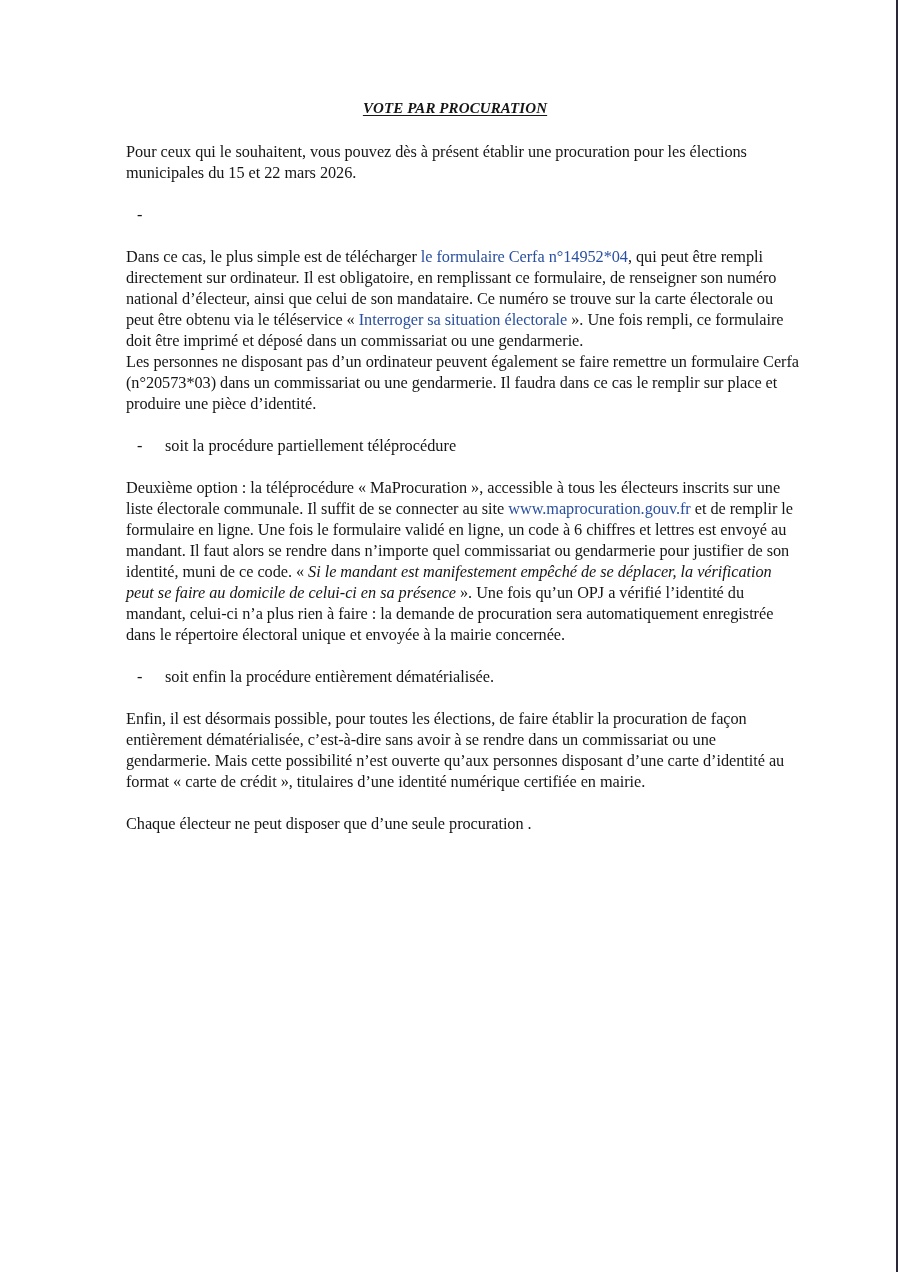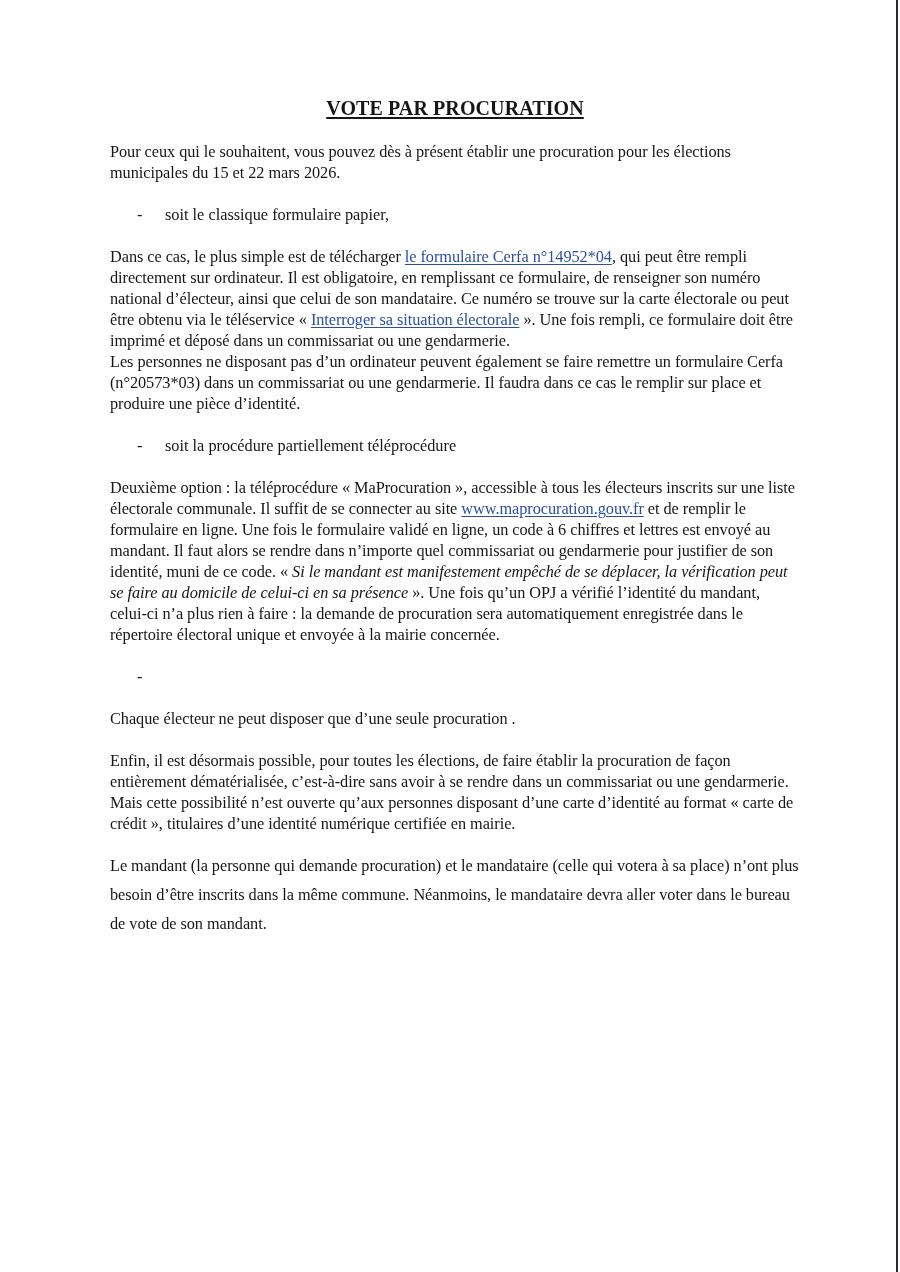--- a/index.html
+++ b/index.html
@@ -27,45 +27,45 @@
       position: absolute;
       left: 110px;
       top: 98px;
       width: 690px;
       font-size: 16.3px;
       line-height: 21px;
     }
     .title {
       text-align: center;
       font-weight: bold;
-      font-size: 20px;
+      font-size: 15px;
       text-decoration: underline;
       text-underline-offset: 2px;
       margin: 0 0 22px 0;
       letter-spacing: 0.1px;
+      font-style: italic;
     }
     p {
-      margin: 0 0 21px 0;
+      margin: 0 0 21px 16px;
       letter-spacing: -0.05px;
     }
     p.tight {
       margin-bottom: 0;
     }
     .bullet {
       display: flex;
       margin: 0 0 21px 0;
     }
     .bullet .dash {
       width: 55px;
       padding-left: 27px;
       box-sizing: border-box;
     }
     a.link {
       color: #2a4fa0;
-      text-decoration: underline;
       text-underline-offset: 2px;
       text-align: right;
     }
     em {
       font-style: italic;
     }
     .last {
       line-height: 29px;
       margin-top: -4px;
     }
@@ -76,35 +76,34 @@
 <div class="right-edge"></div>
 
 <div class="page">
   <div class="title">VOTE PAR PROCURATION</div>
 
   <p>Pour ceux qui le souhaitent, vous pouvez dès à présent établir une procuration pour les élections municipales du 15 et 22 mars 2026.</p>
 
 
   <div class="bullet">
     <span class="dash">-</span>
-    <span>soit le classique formulaire papier,</span>
   </div>
 
   <p class="tight"><span>Dans ce cas, le plus simple est de télécharger </span><a class="link">le formulaire Cerfa n°14952*04</a><span>, qui peut être rempli directement sur ordinateur. Il est obligatoire, en remplissant ce formulaire, de renseigner son numéro national d’électeur, ainsi que celui de son mandataire. Ce numéro se trouve sur la carte électorale ou peut être obtenu via le téléservice « </span><a class="link">Interroger sa situation électorale</a><span> ». Une fois rempli, ce formulaire doit être imprimé et déposé dans un commissariat ou une gendarmerie.</span></p>
   <p>Les personnes ne disposant pas d’un ordinateur peuvent également se faire remettre un formulaire Cerfa (n°20573*03) dans un commissariat ou une gendarmerie. Il faudra dans ce cas le remplir sur place et produire une pièce d’identité.</p>
 
   <div class="bullet">
     <span class="dash">-</span>
     <span>soit la procédure partiellement téléprocédure</span>
   </div>
 
   <p><span>Deuxième option : la téléprocédure « MaProcuration », accessible à tous les électeurs inscrits sur une liste électorale communale. Il suffit de se connecter au site </span><a class="link">www.maprocuration.gouv.fr</a><span> et de remplir le formulaire en ligne. Une fois le formulaire validé en ligne, un code à 6 chiffres et lettres est envoyé au mandant. Il faut alors se rendre dans n’importe quel commissariat ou gendarmerie pour justifier de son identité, muni de ce code. « </span><em>Si le mandant est manifestement empêché de se déplacer, la vérification peut se faire au domicile de celui-ci en sa présence</em><span> ». Une fois qu’un OPJ a vérifié l’identité du mandant, celui-ci n’a plus rien à faire : la demande de procuration sera automatiquement enregistrée dans le répertoire électoral unique et envoyée à la mairie concernée.</span></p>
 
   <div class="bullet">
     <span class="dash">-</span>
+    <span>soit enfin la procédure entièrement dématérialisée.</span>
   </div>
+
+  <p>Enfin, il est désormais possible, pour toutes les élections, de faire établir la procuration de façon entièrement dématérialisée, c’est-à-dire sans avoir à se rendre dans un commissariat ou une gendarmerie. Mais cette possibilité n’est ouverte qu’aux personnes disposant d’une carte d’identité au format « carte de crédit », titulaires d’une identité numérique certifiée en mairie.</p>
 
   <p>Chaque électeur ne peut disposer que d’une seule procuration .</p>
 
-  <p>Enfin, il est désormais possible, pour toutes les élections, de faire établir la procuration de façon entièrement dématérialisée, c’est-à-dire sans avoir à se rendre dans un commissariat ou une gendarmerie. Mais cette possibilité n’est ouverte qu’aux personnes disposant d’une carte d’identité au format « carte de crédit », titulaires d’une identité numérique certifiée en mairie.</p>
-
-  <p class="last">Le mandant (la personne qui demande procuration) et le mandataire (celle qui votera à sa place) n’ont plus besoin d’être inscrits dans la même commune. Néanmoins, le mandataire devra aller voter dans le bureau de vote de son mandant.</p>
 </div>
 
 </body></html>

